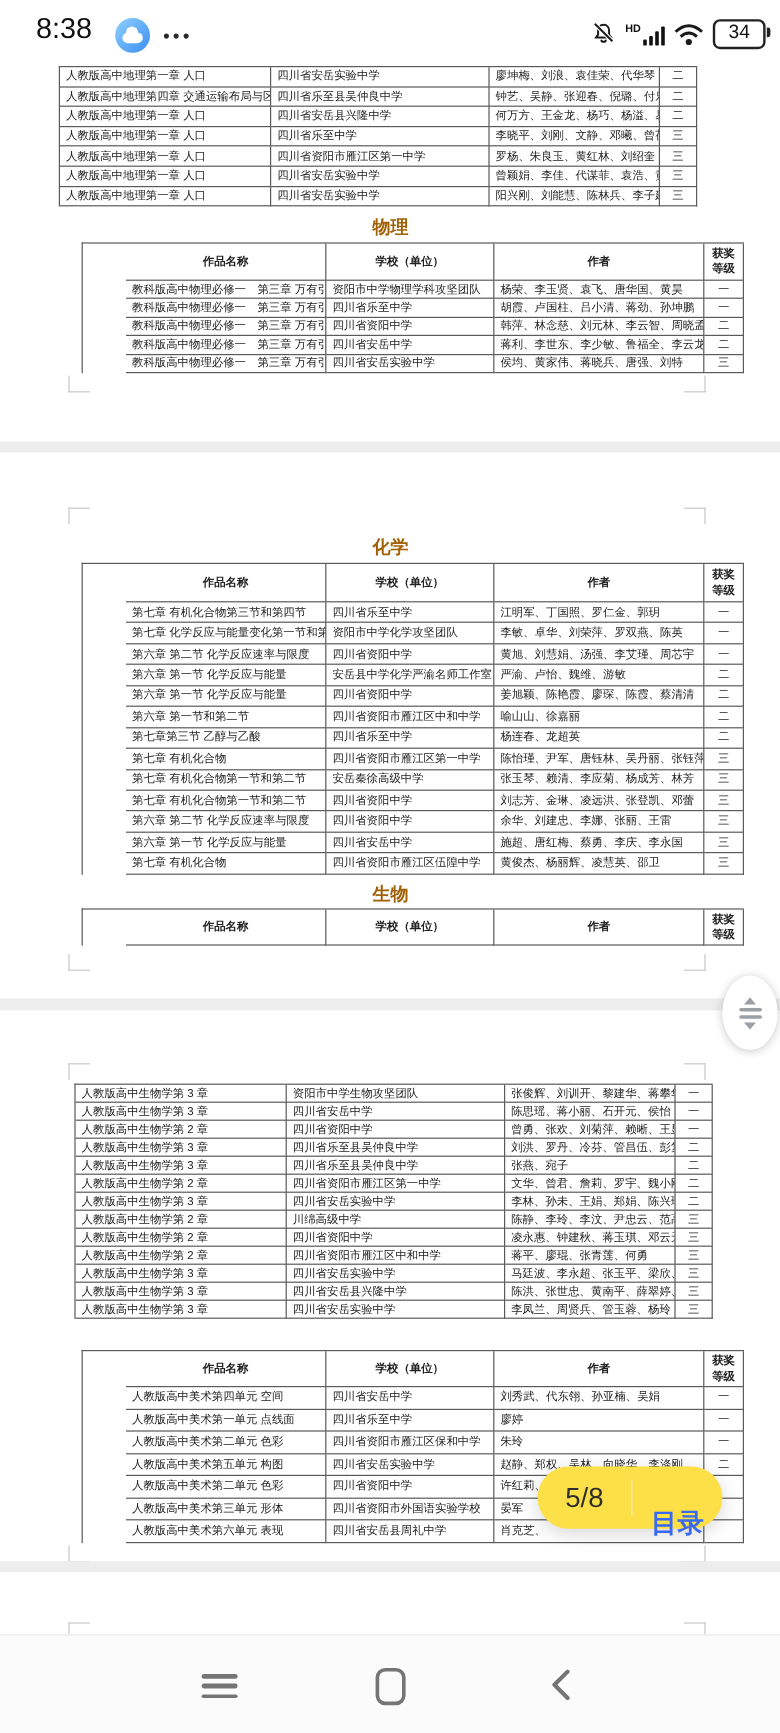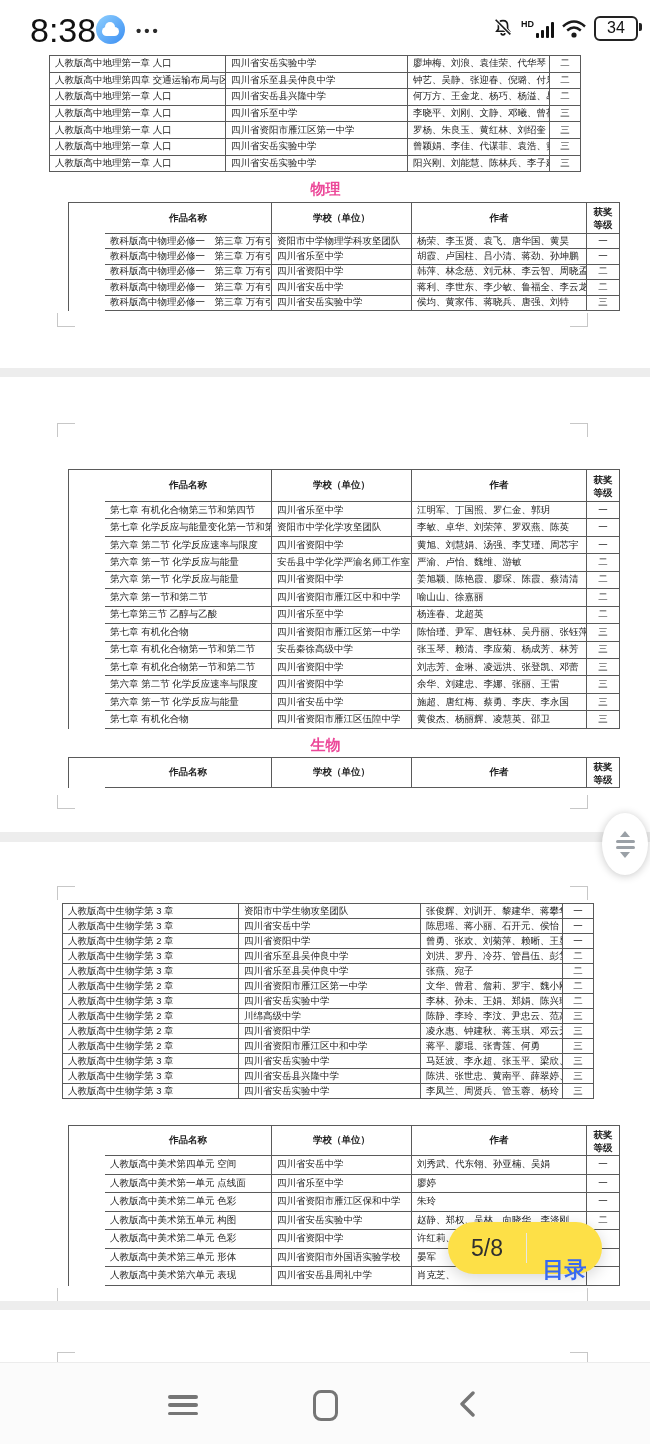--- a/index.html
+++ b/index.html
@@ -4,40 +4,40 @@
 <style>
   html,body{margin:0;padding:0;}
   body{
     width:650px;height:1444px;position:relative;overflow:hidden;
     background:#ffffff;
     font-family:"Liberation Sans","DejaVu Sans",sans-serif;
     color:#1c1c1c;
   }
   
   .statusbar{position:absolute;left:0;top:0;width:650px;height:55px;background:#fff;z-index:30;}
-  .sb-time{position:absolute;left:30px;top:11px;font-size:34px;color:#111;}
+  .sb-time{position:absolute;left:30px;top:11px;font-size:24px;color:#111;}
   .sb-cloud{position:absolute;left:96px;top:15px;width:29px;height:29px;border-radius:50%;
     background:linear-gradient(135deg,#8fd0ff 0%,#3b8ef2 100%);}
   .sb-cloud .c1{position:absolute;left:6px;top:12px;width:17px;height:9px;background:#fff;border-radius:6px;}
   .sb-cloud .c2{position:absolute;left:9px;top:7px;width:10px;height:10px;background:#fff;border-radius:50%;}
   .sb-dots{position:absolute;left:136px;top:22px;font-size:15px;letter-spacing:3px;color:#2a2a2a;font-weight:bold;}
   .sb-right{position:absolute;right:12px;top:12px;height:32px;display:flex;align-items:center;gap:7px;}
   .hd-group{display:flex;align-items:flex-end;gap:2px;}
   .hd-label{font-size:9px;font-weight:bold;color:#111;margin-bottom:9px;}
   .bars{display:flex;align-items:flex-end;gap:2px;height:18px;}
   .bars i{display:block;width:3px;background:#111;border-radius:1px;}
   .battery{position:relative;width:40px;height:21px;border:2px solid #222;border-radius:6px;
     display:flex;align-items:center;justify-content:center;background:#fff;}
   .battery .pct{font-size:16px;color:#111;}
   .battery .nub{position:absolute;right:-6px;top:5px;width:3px;height:8px;background:#222;border-radius:0 2px 2px 0;}
   
   .doc{position:absolute;left:0;top:55px;width:650px;height:1389px;background:#fff;}
   .gapband{position:absolute;left:0;width:650px;background:#ededed;}
   .sect-title{position:absolute;left:68px;width:515px;text-align:center;
-    font-size:15px;font-weight:bold;color:#ec4899;}
+    font-size:15px;font-weight:bold;color:#a16207;}
   .tbl{position:absolute;display:grid;background:#fff;
     border-top:1px solid #5a5a5a;border-left:1px solid #5a5a5a;}
   .tbl.wide{grid-template-columns:176px 182px 142px 31px;}
   .tbl.narrow{grid-template-columns:167px 140px 175px 33px;padding-left:36px;}
   .cell{border-right:1px solid #5a5a5a;border-bottom:1px solid #5a5a5a;
     display:flex;align-items:center;overflow:hidden;white-space:nowrap;
     font-size:10px;color:#222;box-sizing:border-box;height:var(--rh);}
   .cell.left{padding-left:5px;padding-right:2px;justify-content:flex-start;}
   .cell.grade{justify-content:center;}
   .cell.hcell{height:var(--hh);justify-content:center;font-weight:bold;font-size:10.5px;}
@@ -142,20 +142,21 @@
     </div>
 
   <div class="mark bl" style="left:57px;top:258px;"></div>
   <div class="mark br" style="left:570px;top:258px;"></div>
 
   <div class="gapband" style="top:313px;height:9px;"></div>
 
   <div class="mark tl" style="left:57px;top:368px;"></div>
   <div class="mark tr" style="left:570px;top:368px;"></div>
 
+  <div class="sect-title" style="top:392px;">化学</div>
   <div class="tbl narrow small" style="left:68px;top:414px;--rh:17.45px;--hh:32px;">
       <div class="cell hcell">作品名称</div>
       <div class="cell hcell">学校（单位）</div>
       <div class="cell hcell">作者</div>
       <div class="cell hcell award">
         <span>获奖</span>
         <span>等级</span>
       </div>
       <div class="cell left">第七章 有机化合物第三节和第四节</div>
       <div class="cell left">四川省乐至中学</div>

